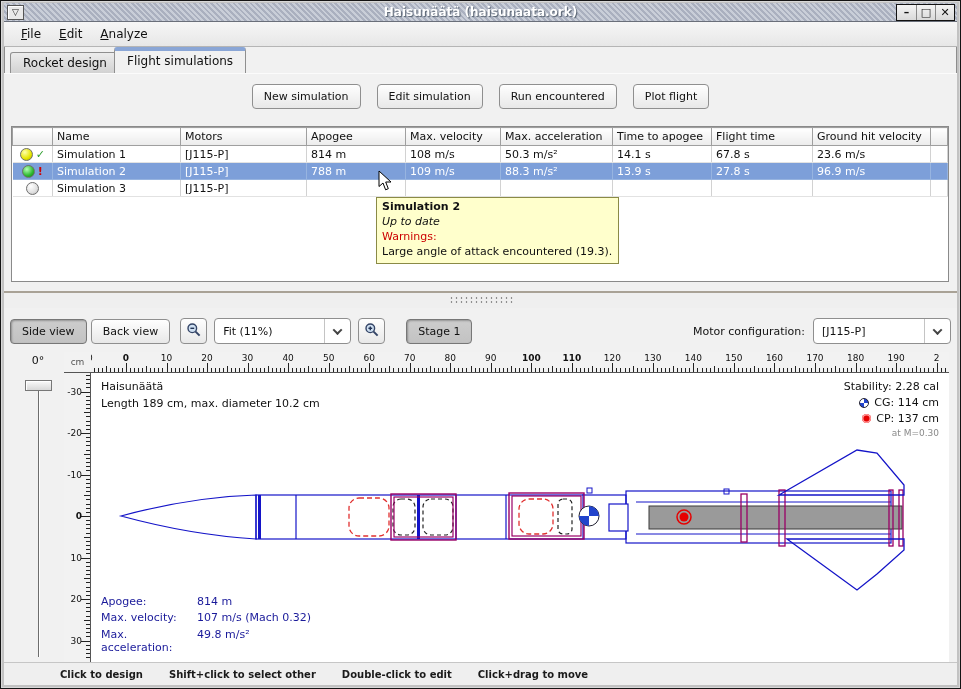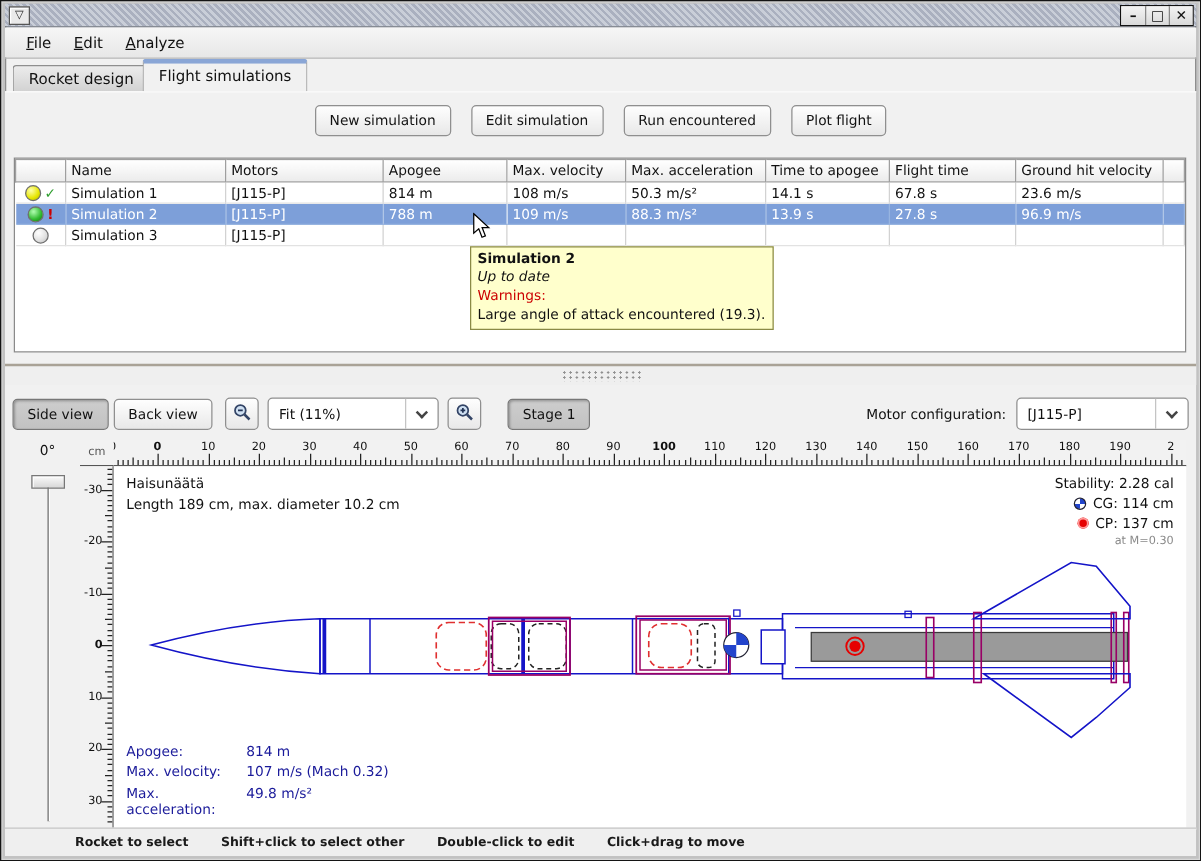--- a/index.html
+++ b/index.html
@@ -192,20 +192,21 @@
 </style>
 </head>
 <body>
 
 <div class="app">
 
   <div class="titlebar">
     <div class="title-icon">
       <span>▽</span>
     </div>
+    <div class="title-text">Haisunäätä (haisunaata.ork)</div>
     <div class="win-controls">
       <div class="win-btn">–</div>
       <div class="win-btn">□</div>
       <div class="win-btn">✕</div>
     </div>
   </div>
 
   <div class="menubar">
     <span class="menu-item">File</span>
     <span class="menu-item">Edit</span>
@@ -587,21 +588,21 @@
       <div class="hlabel" style="left: 75.53px;">10</div>
       <div class="hlabel" style="left: 116.06px;">20</div>
       <div class="hlabel" style="left: 156.59px;">30</div>
       <div class="hlabel" style="left: 197.12px;">40</div>
       <div class="hlabel" style="left: 237.65px;">50</div>
       <div class="hlabel" style="left: 278.18px;">60</div>
       <div class="hlabel" style="left: 318.71px;">70</div>
       <div class="hlabel" style="left: 359.24px;">80</div>
       <div class="hlabel" style="left: 399.77px;">90</div>
       <div class="hlabel bold" style="left: 440.3px;">100</div>
-      <div class="hlabel" style="left: 480.83px;">110</div>
+      <div class="hlabel" style="left: 480.83px; font-weight: bold;">110</div>
       <div class="hlabel" style="left: 521.36px;">120</div>
       <div class="hlabel" style="left: 561.89px;">130</div>
       <div class="hlabel" style="left: 602.42px;">140</div>
       <div class="hlabel" style="left: 642.95px;">150</div>
       <div class="hlabel" style="left: 683.48px;">160</div>
       <div class="hlabel" style="left: 724.01px;">170</div>
       <div class="hlabel" style="left: 764.54px;">180</div>
       <div class="hlabel" style="left: 805.07px;">190</div>
       <div class="hlabel" style="left: 845.6px;">2</div>
     </div>
@@ -761,19 +762,19 @@
       <span>Apogee:</span>
         <span>814 m</span>
       <span>Max. velocity:</span>
         <span>107 m/s  (Mach 0.32)</span>
       <span>Max. acceleration:</span>
         <span>49.8 m/s²</span>
     </div>
   </div>
 
   <div class="statusbar">
-      <span>Rocket to select</span>
+      <span>Click to design</span>
       <span>Shift+click to select other</span>
       <span>Double-click to edit</span>
       <span>Click+drag to move</span>
     </div>
 
 </div>
 
 </body></html>

